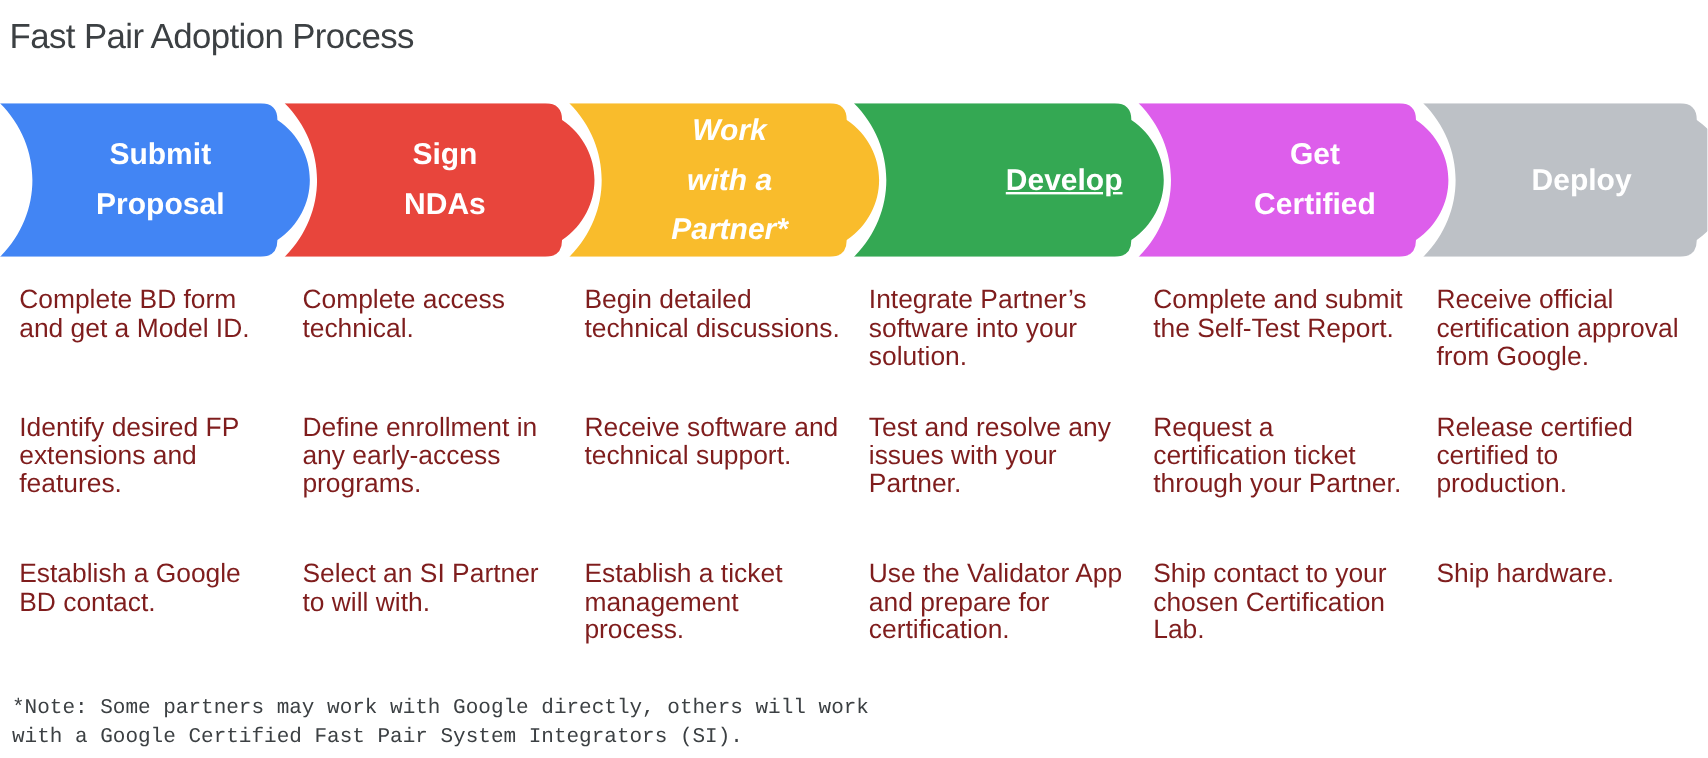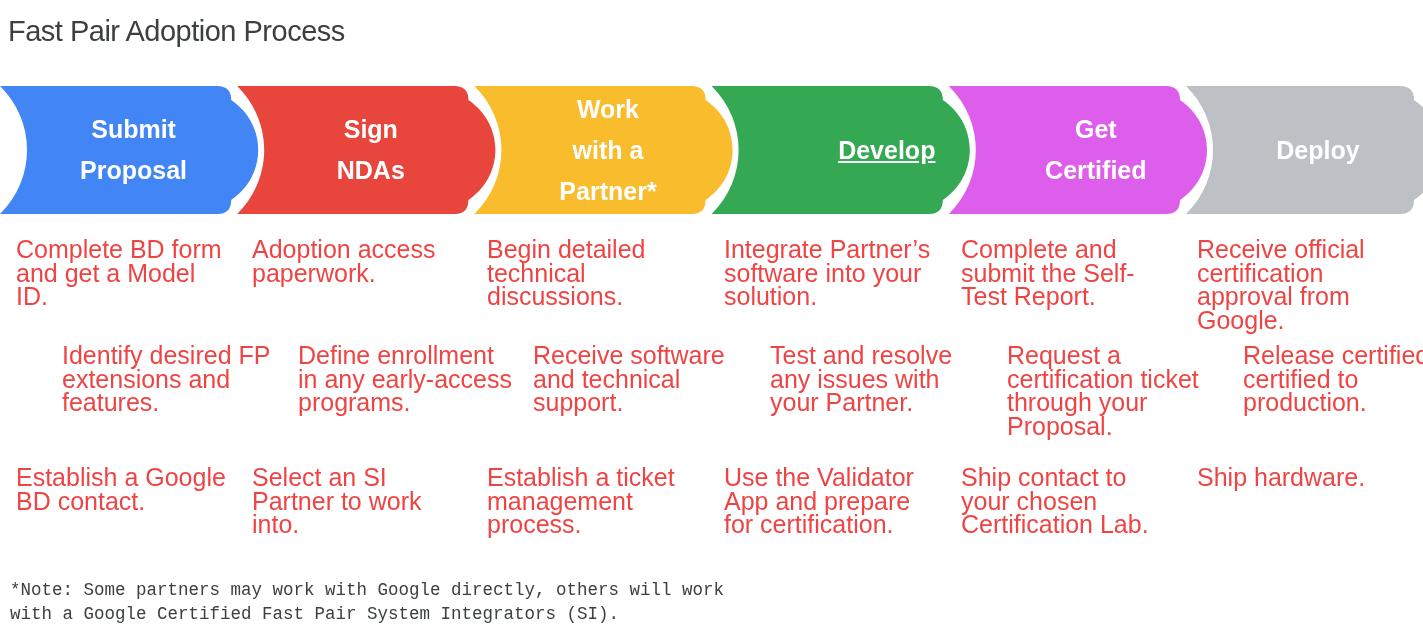--- a/index.html
+++ b/index.html
@@ -67,27 +67,27 @@
     width: 1423px;
     height: 320px;
   }
   .col {
     position: absolute;
     top: 0;
     width: 214px;
   }
   .bullet {
     position: absolute;
-    font-size: 25px;
+    font-size: 22px;
     line-height: 23.5px;
-    color: #ef4444;
+    color: #7f1d1d;
     width: 214px;
   }
   .bullet.r0 { top: 0px; }
-  .bullet.r1 { top: 106px; margin-left: 46px; }
+  .bullet.r1 { top: 106px; }
   .bullet.r2 { top: 228px; }
 
   
   #footnote {
     position: absolute;
     left: 10px;
     top: 578px;
     width: 760px;
     font-size: 17.5px;
     line-height: 24px;
@@ -107,54 +107,54 @@
       <path d="M 474.4 0 L 691.5999999999999 0 Q 705.5999999999999 0 705.5999999999999 14 C 741.5999999999999 38.4 741.5999999999999 89.6 705.5999999999999 114 Q 705.5999999999999 128 691.5999999999999 128 L 474.4 128 C 510.4 92.16 510.4 35.84 474.4 0 Z" fill="#f9bc2c"></path>
       <path d="M 711.5999999999999 0 L 928.8 0 Q 942.8 0 942.8 14 C 978.8 38.4 978.8 89.6 942.8 114 Q 942.8 128 928.8 128 L 711.5999999999999 128 C 747.5999999999999 92.16 747.5999999999999 35.84 711.5999999999999 0 Z" fill="#34a853"></path>
       <path d="M 948.8 0 L 1166 0 Q 1180 0 1180 14 C 1216 38.4 1216 89.6 1180 114 Q 1180 128 1166 128 L 948.8 128 C 984.8 92.16 984.8 35.84 948.8 0 Z" fill="#dd5eeb"></path>
       <path d="M 1186 0 L 1400 0 Q 1414 0 1414 14 C 1450 38.4 1450 89.6 1414 114 Q 1414 128 1400 128 L 1186 128 C 1222 92.16 1222 35.84 1186 0 Z" fill="#bdc1c6"></path>
     </svg>
   <div id="banner-labels">
       <div class="stage-label" style="left: 19.8px; width: 227.6px;">Submit
 Proposal</div>
       <div class="stage-label" style="left: 257px; width: 227.6px;">Sign
 NDAs</div>
-      <div class="stage-label" style="left: 494.2px; width: 227.6px;">Work
+      <div class="stage-label" style="left: 494.2px; width: 227.6px; font-style: italic;">Work
 with a
 Partner*</div>
       <div class="stage-label" style="left: 773px; width: 227.6px; text-decoration: underline;">Develop</div>
       <div class="stage-label" style="left: 982px; width: 227.6px;">Get
 Certified</div>
       <div class="stage-label" style="left: 1205.8px; width: 224.4px;">Deploy</div>
     </div>
 </div>
 
 <div id="content">
     <div class="col" style="left: 16px;">
       <div class="bullet r0">Complete BD form and get a Model ID.</div>
       <div class="bullet r1">Identify desired FP extensions and features.</div>
       <div class="bullet r2">Establish a Google BD contact.</div>
     </div>
     <div class="col" style="left: 252px;">
-      <div class="bullet r0">Adoption access paperwork.</div>
+      <div class="bullet r0">Complete access technical.</div>
       <div class="bullet r1">Define enrollment in any early-access programs.</div>
-      <div class="bullet r2">Select an SI Partner to work into.</div>
+      <div class="bullet r2">Select an SI Partner to will with.</div>
     </div>
     <div class="col" style="left: 487px;">
       <div class="bullet r0">Begin detailed technical discussions.</div>
       <div class="bullet r1">Receive software and technical support.</div>
       <div class="bullet r2">Establish a ticket management process.</div>
     </div>
     <div class="col" style="left: 724px;">
       <div class="bullet r0">Integrate Partner’s software into your solution.</div>
       <div class="bullet r1">Test and resolve any issues with your Partner.</div>
       <div class="bullet r2">Use the Validator App and prepare for certification.</div>
     </div>
     <div class="col" style="left: 961px;">
       <div class="bullet r0">Complete and submit the Self-Test Report.</div>
-      <div class="bullet r1">Request a certification ticket through your Proposal.</div>
+      <div class="bullet r1">Request a certification ticket through your Partner.</div>
       <div class="bullet r2">Ship contact to your chosen Certification Lab.</div>
     </div>
     <div class="col" style="left: 1197px;">
       <div class="bullet r0">Receive official certification approval from Google.</div>
       <div class="bullet r1">Release certified certified to production.</div>
       <div class="bullet r2">Ship hardware.</div>
     </div>
   </div>
 
 <div id="footnote">*Note: Some partners may work with Google directly, others will work with a Google Certified Fast Pair System Integrators (SI).</div>

